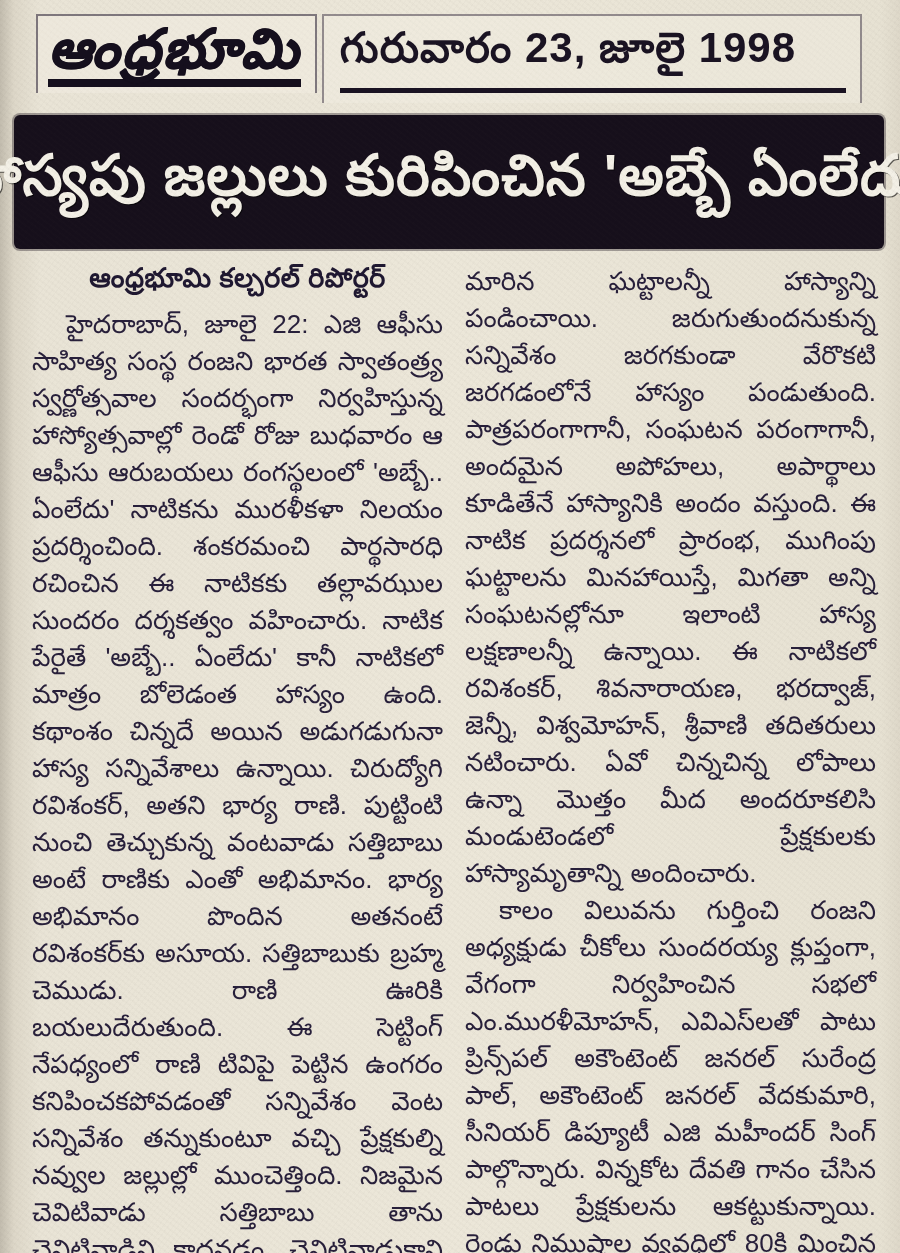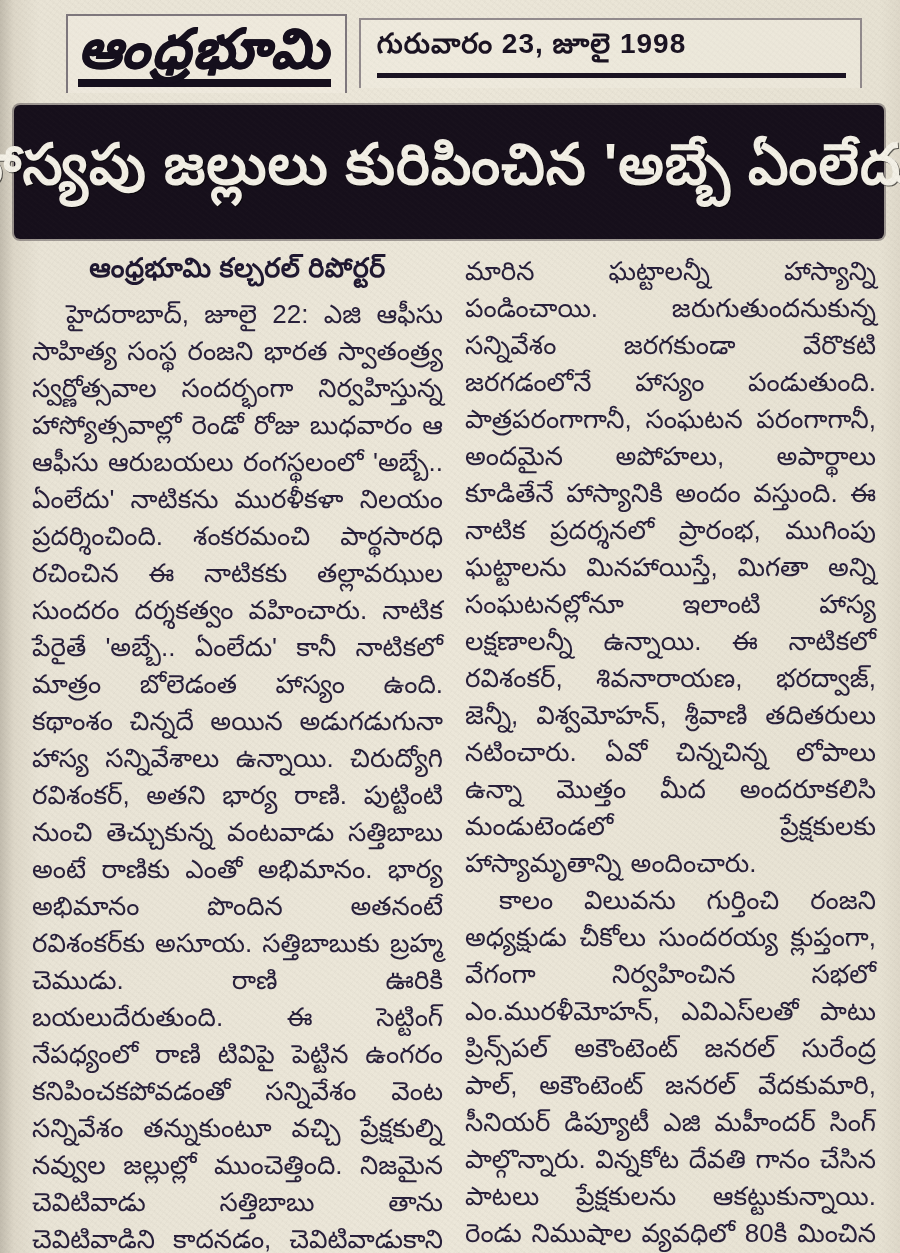--- a/index.html
+++ b/index.html
@@ -17,22 +17,22 @@
   }
   .grain{
     position:absolute;inset:0;pointer-events:none;
     background:
       repeating-linear-gradient(37deg,rgba(90,80,70,.025) 0 2px,transparent 2px 5px),
       repeating-linear-gradient(-53deg,rgba(60,50,60,.02) 0 1px,transparent 1px 4px);
   }
   
   .masthead{
     position:relative;
-    display:flex;align-items:center;
-    padding:14px 38px 0 36px;gap:12px;margin-left:30px;
+    display:flex;align-items:flex-start;
+    padding:14px 38px 0 36px;gap:5px;
   }
   .logo-box{
     border:2px solid rgba(35,25,45,.55);
     border-bottom:none;
     padding:4px 14px 0 10px;
     background:rgba(245,242,232,.35);
   }
   .logo-text{
     font-size:54px;font-weight:900;color:#150f1d;
     letter-spacing:3px;line-height:1.05;
@@ -42,21 +42,21 @@
   }
   .logo-underline{height:8px;background:#150f1d;margin:2px 0 6px;}
   .date-box{
     flex:1;
     border:2px solid rgba(35,25,45,.45);
     border-bottom:none;
     padding:8px 14px 2px 16px;
     background:rgba(245,242,232,.3);
   }
   .date-text{
-    font-size:28px;font-weight:bold;color:#1a1322;
+    font-size:42px;font-weight:bold;color:#1a1322;
     letter-spacing:1px;white-space:nowrap;
   }
   .date-underline{height:5px;background:#1a1322;margin:6px 0 8px;}
   
   .headline-banner{
     margin:12px 16px 0 14px;
     height:134px;
     background:#160f1b;
     border-radius:6px;
     display:flex;align-items:center;justify-content:center;

